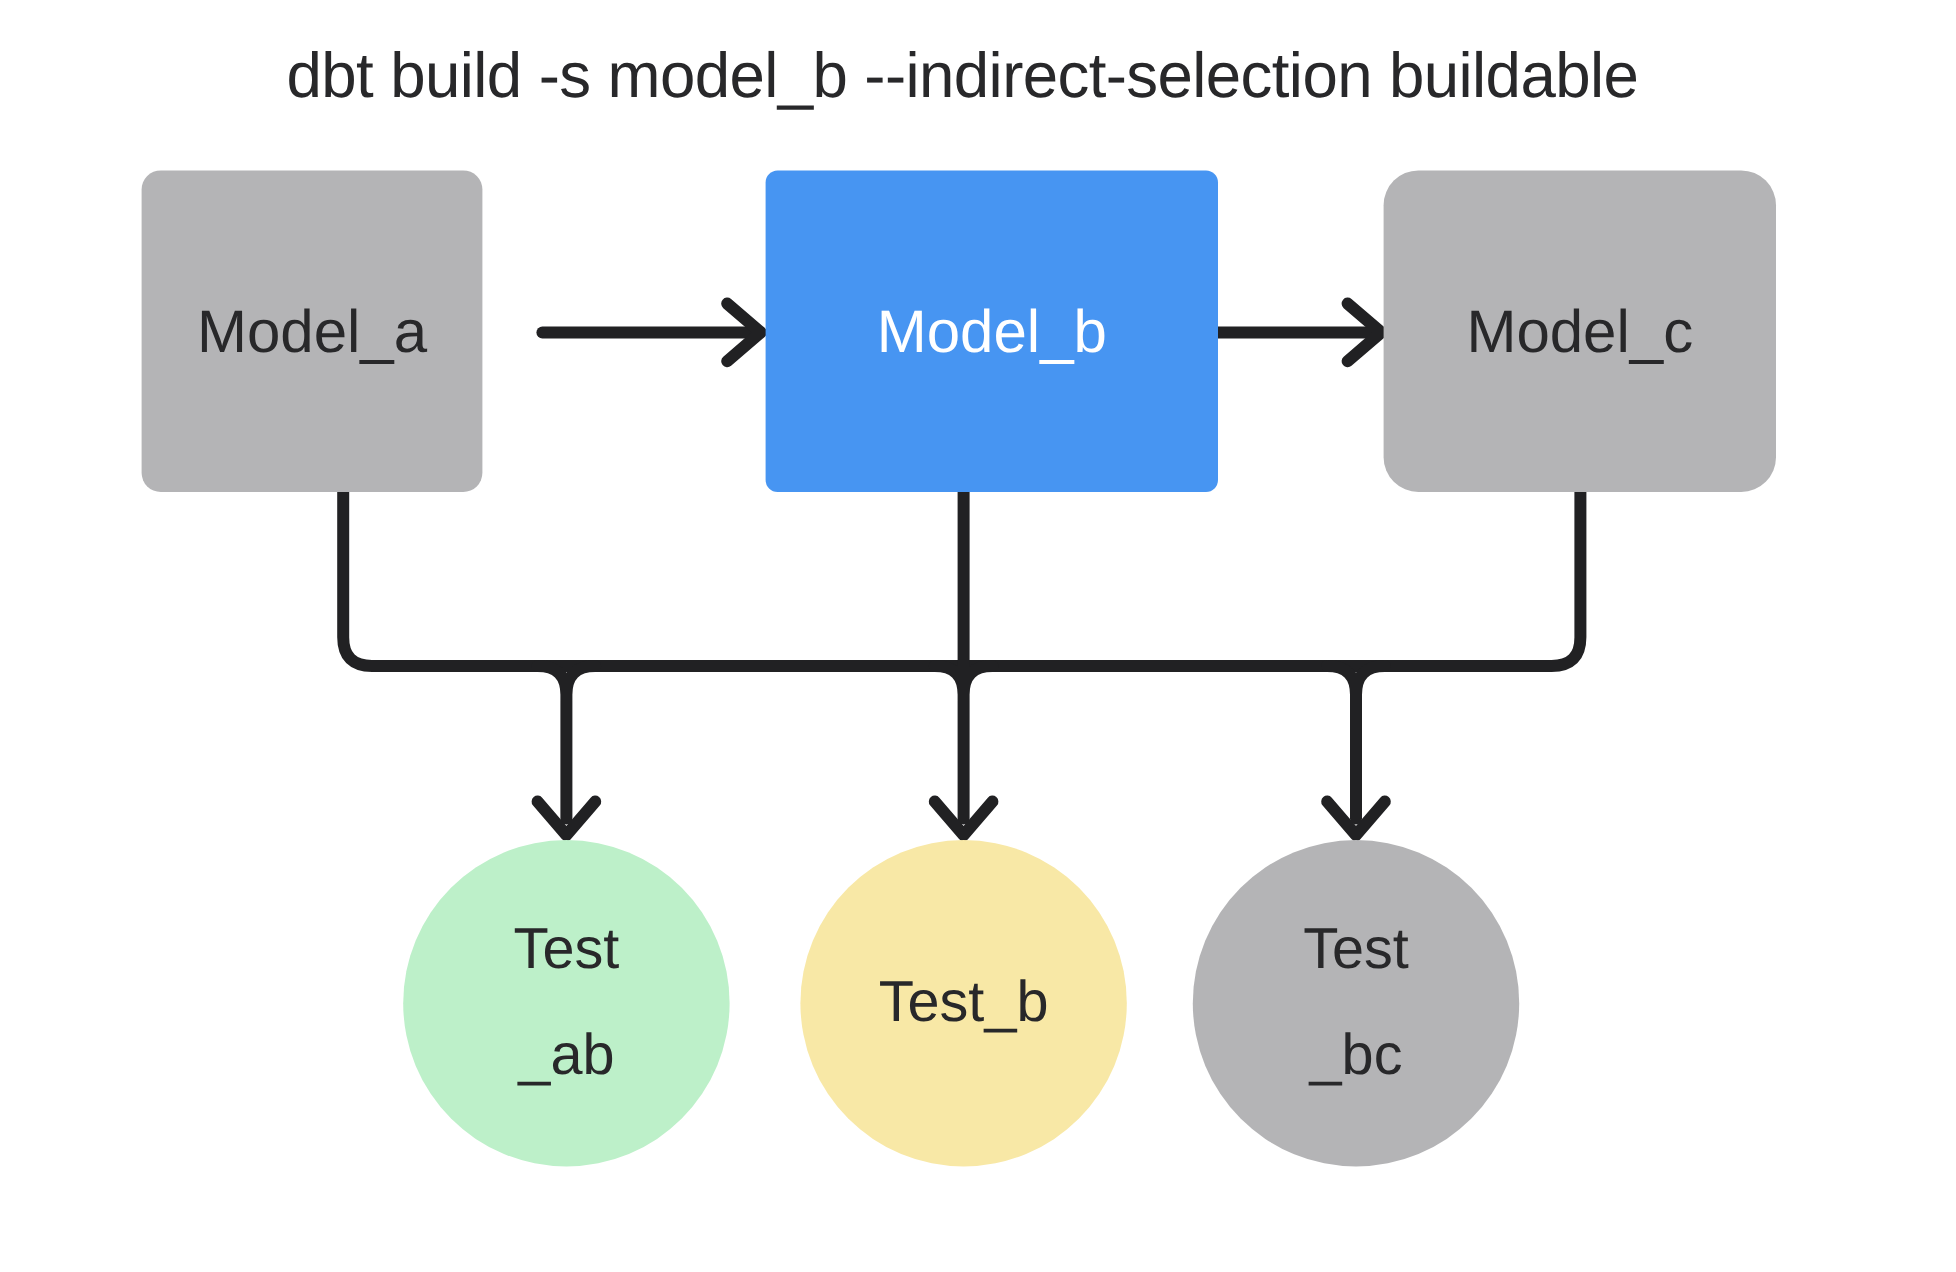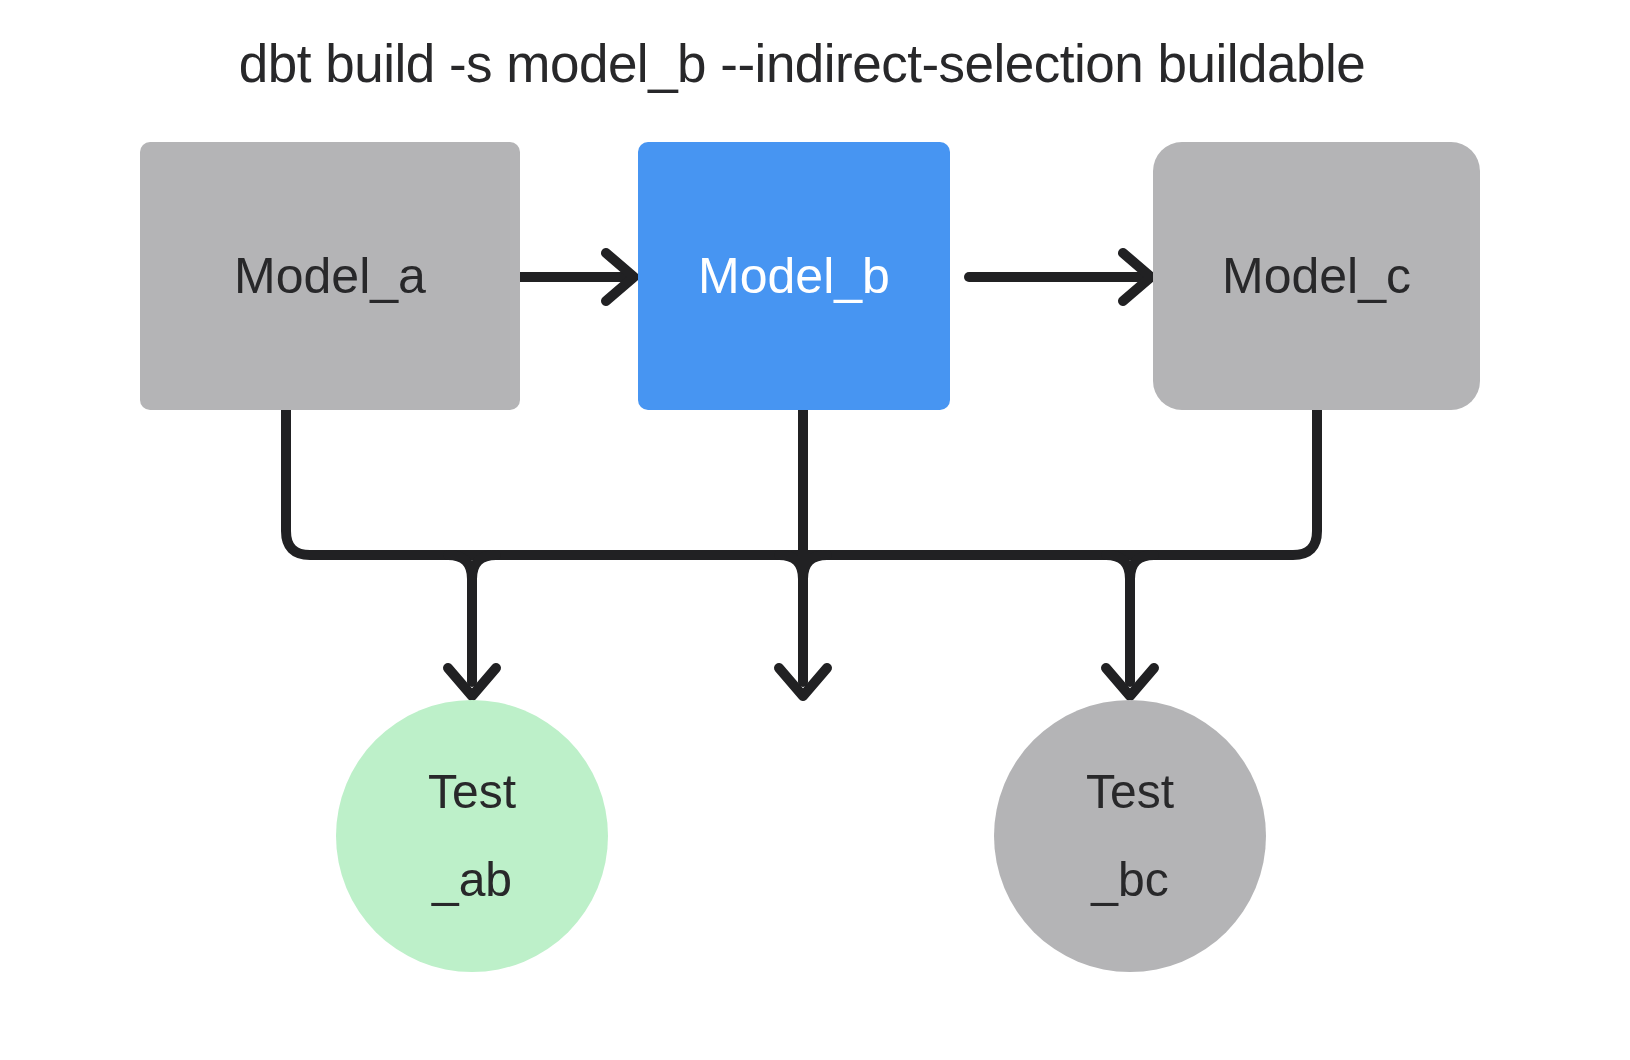--- a/index.html
+++ b/index.html
@@ -44,22 +44,22 @@
 
   .box {
     position: absolute;
     top: 142px; height: 268px;
     border-radius: 10px;
     display: flex; align-items: center; justify-content: center;
     font-size: 50px;
     font-weight: 500;
     color: var(--text-dark);
   }
-  .box.model-a { left: 140px; width: 380px; background: var(--model-default-bg); }
-  .box.model-b { left: 638px; width: 312px; background: var(--model-selected-bg); color: var(--text-light); }
+  .box.model-a { left: 118px; width: 284px; background: var(--model-default-bg); border-radius: 16px; }
+  .box.model-b { left: 638px; width: 377px; background: var(--model-selected-bg); color: var(--text-light); }
   .box.model-c { left: 1153px; width: 327px; background: var(--model-default-bg); border-radius: 29px; }
 
   .circle {
     position: absolute;
     top: 700px; width: 272px; height: 272px;
     border-radius: 50%;
     display: flex; flex-direction: column;
     align-items: center; justify-content: center;
     gap: 38px;
     font-size: 48px;
@@ -109,19 +109,22 @@
 
   <div class="box model-c">
     <span>Model_c</span>
   </div>
 
   <div class="circle test-ab">
     <span>Test</span>
     <span>_ab</span>
   </div>
 
+  <div class="circle test-b">
+    <span>Test_b</span>
+  </div>
 
   <div class="circle test-bc">
     <span>Test</span>
     <span>_bc</span>
   </div>
 
 </div>
 
 </body></html>

